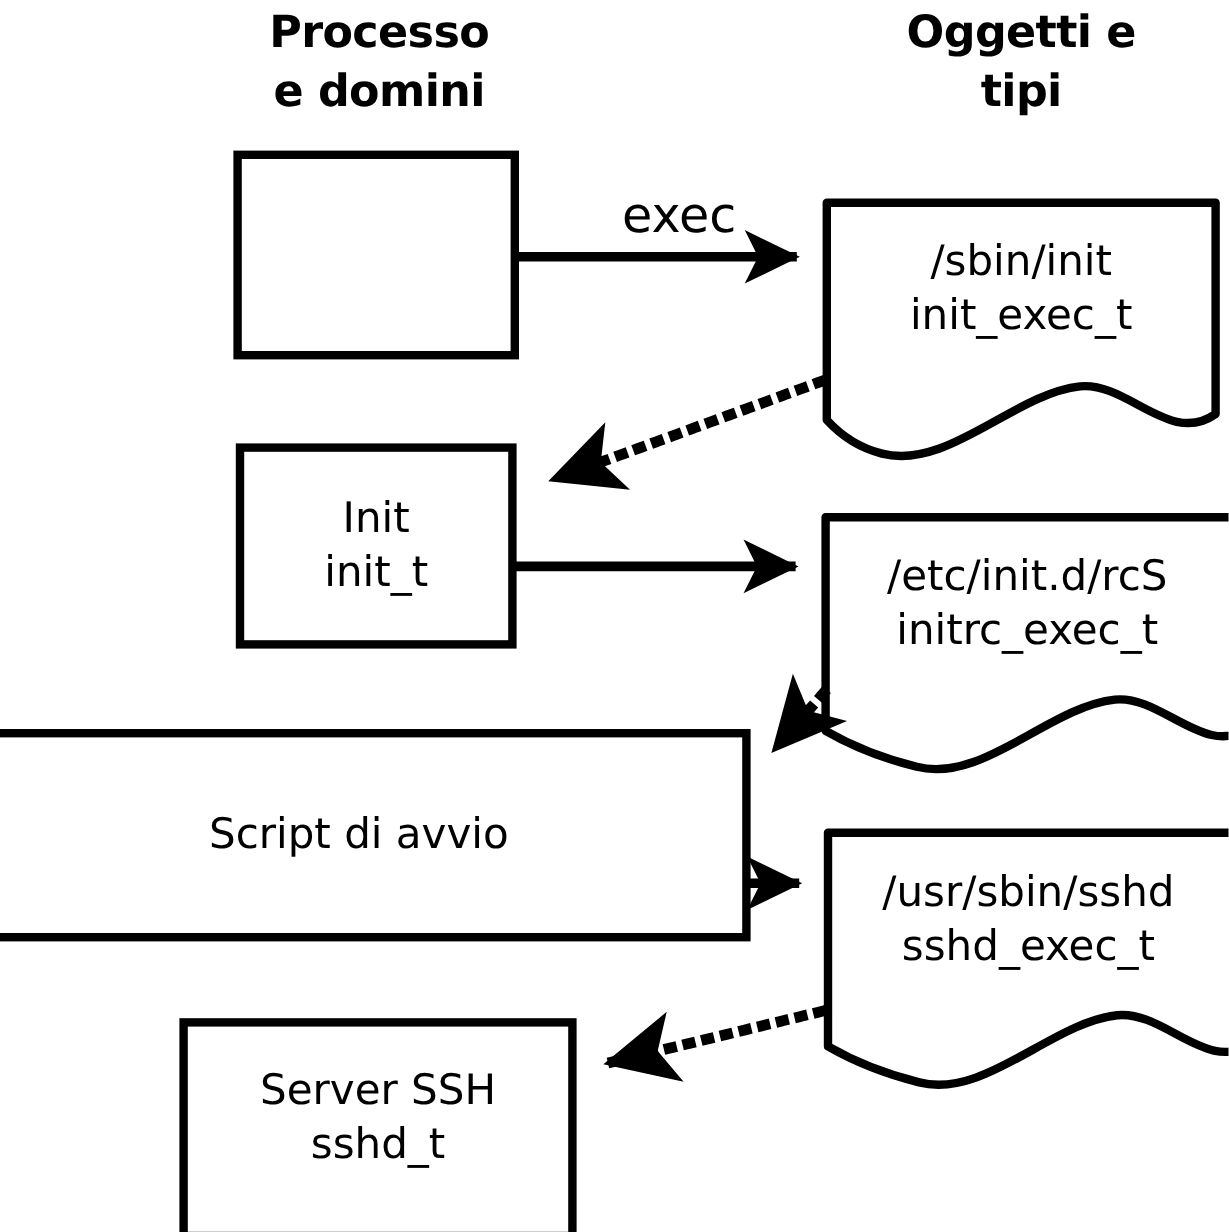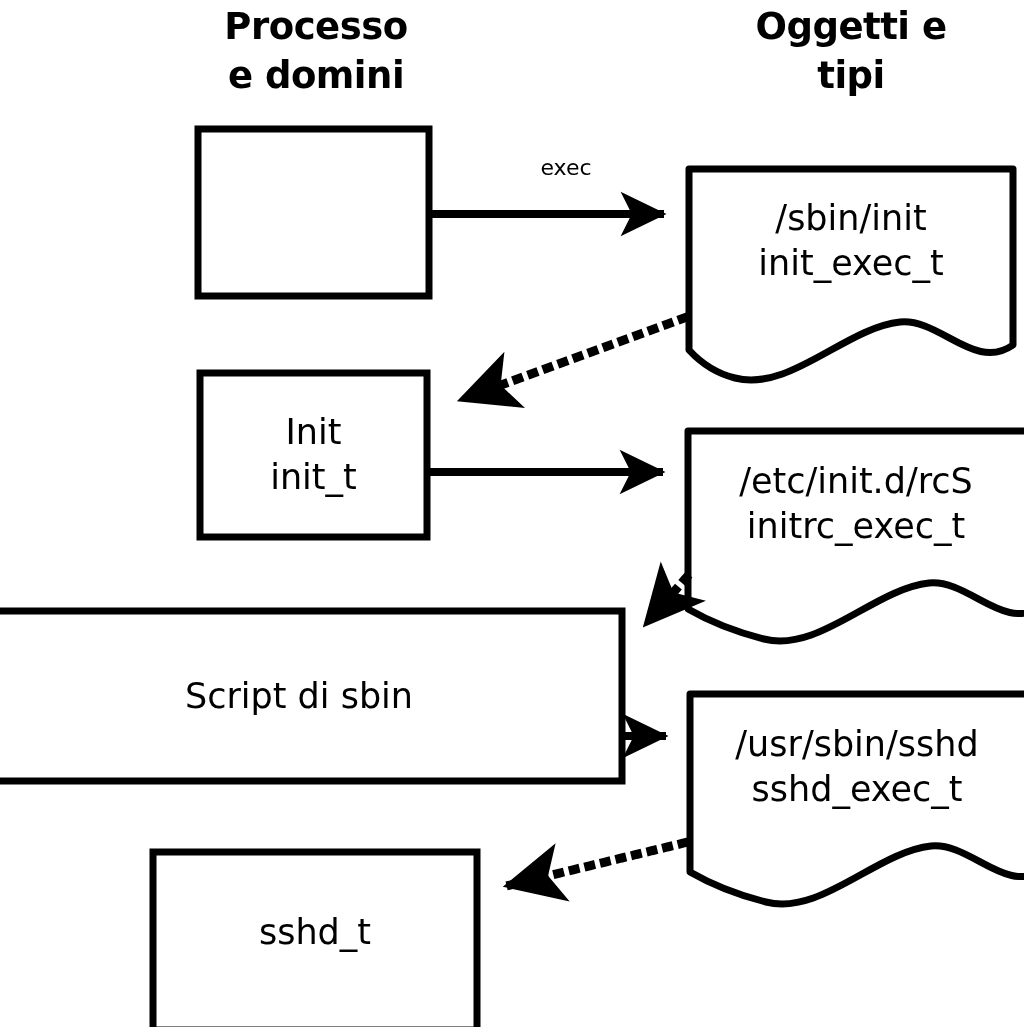--- a/index.html
+++ b/index.html
@@ -49,21 +49,21 @@
     text-align: center;
     font-size: 35px;
     line-height: 1.28;
     font-family: "DejaVu Sans", "Liberation Sans", sans-serif;
     pointer-events: none;
   }
   .node-label .l1, .node-label .l2 { display: block; }
 
   .edge-label {
     position: absolute;
-    font-size: 22px;
+    font-size: 41px;
     font-family: "DejaVu Sans", "Liberation Sans", sans-serif;
     text-align: center;
   }
 </style>
 </head>
 <body>
 
 <div id="diagram">
 
   <div class="col-header" id="header-left">Processo
@@ -136,24 +136,25 @@
     <line x1="684" y1="843" x2="506" y2="886" stroke="#000000" stroke-width="9" stroke-dasharray="2 14" stroke-linecap="square" marker-end="url(#arrow-dotted)"></line>
   </svg>
 
 
   <div class="node-label" style="left:200px; top:373px; width:227px; height:164px;">
     <span class="l1">Init</span>
     <span class="l2">init_t</span>
   </div>
 
   <div class="node-label" style="left:-24px; top:611px; width:646px; height:170px;">
-    <span class="l1">Script di sbin</span>
+    <span class="l1">Script di avvio</span>
   </div>
 
   <div class="node-label" style="left:153px; top:852px; width:324px; height:160px;">
+    <span class="l1">Server SSH</span>
     <span class="l2">sshd_t</span>
   </div>
 
   <div class="node-label" style="left:689px; top:169px; width:324px; height:144px;">
     <span class="l1">/sbin/init</span>
     <span class="l2">init_exec_t</span>
   </div>
 
   <div class="node-label" style="left:688px; top:431px; width:336px; height:146px;text-align:center;">
     <span class="l1">/etc/init.d/rcS</span>

